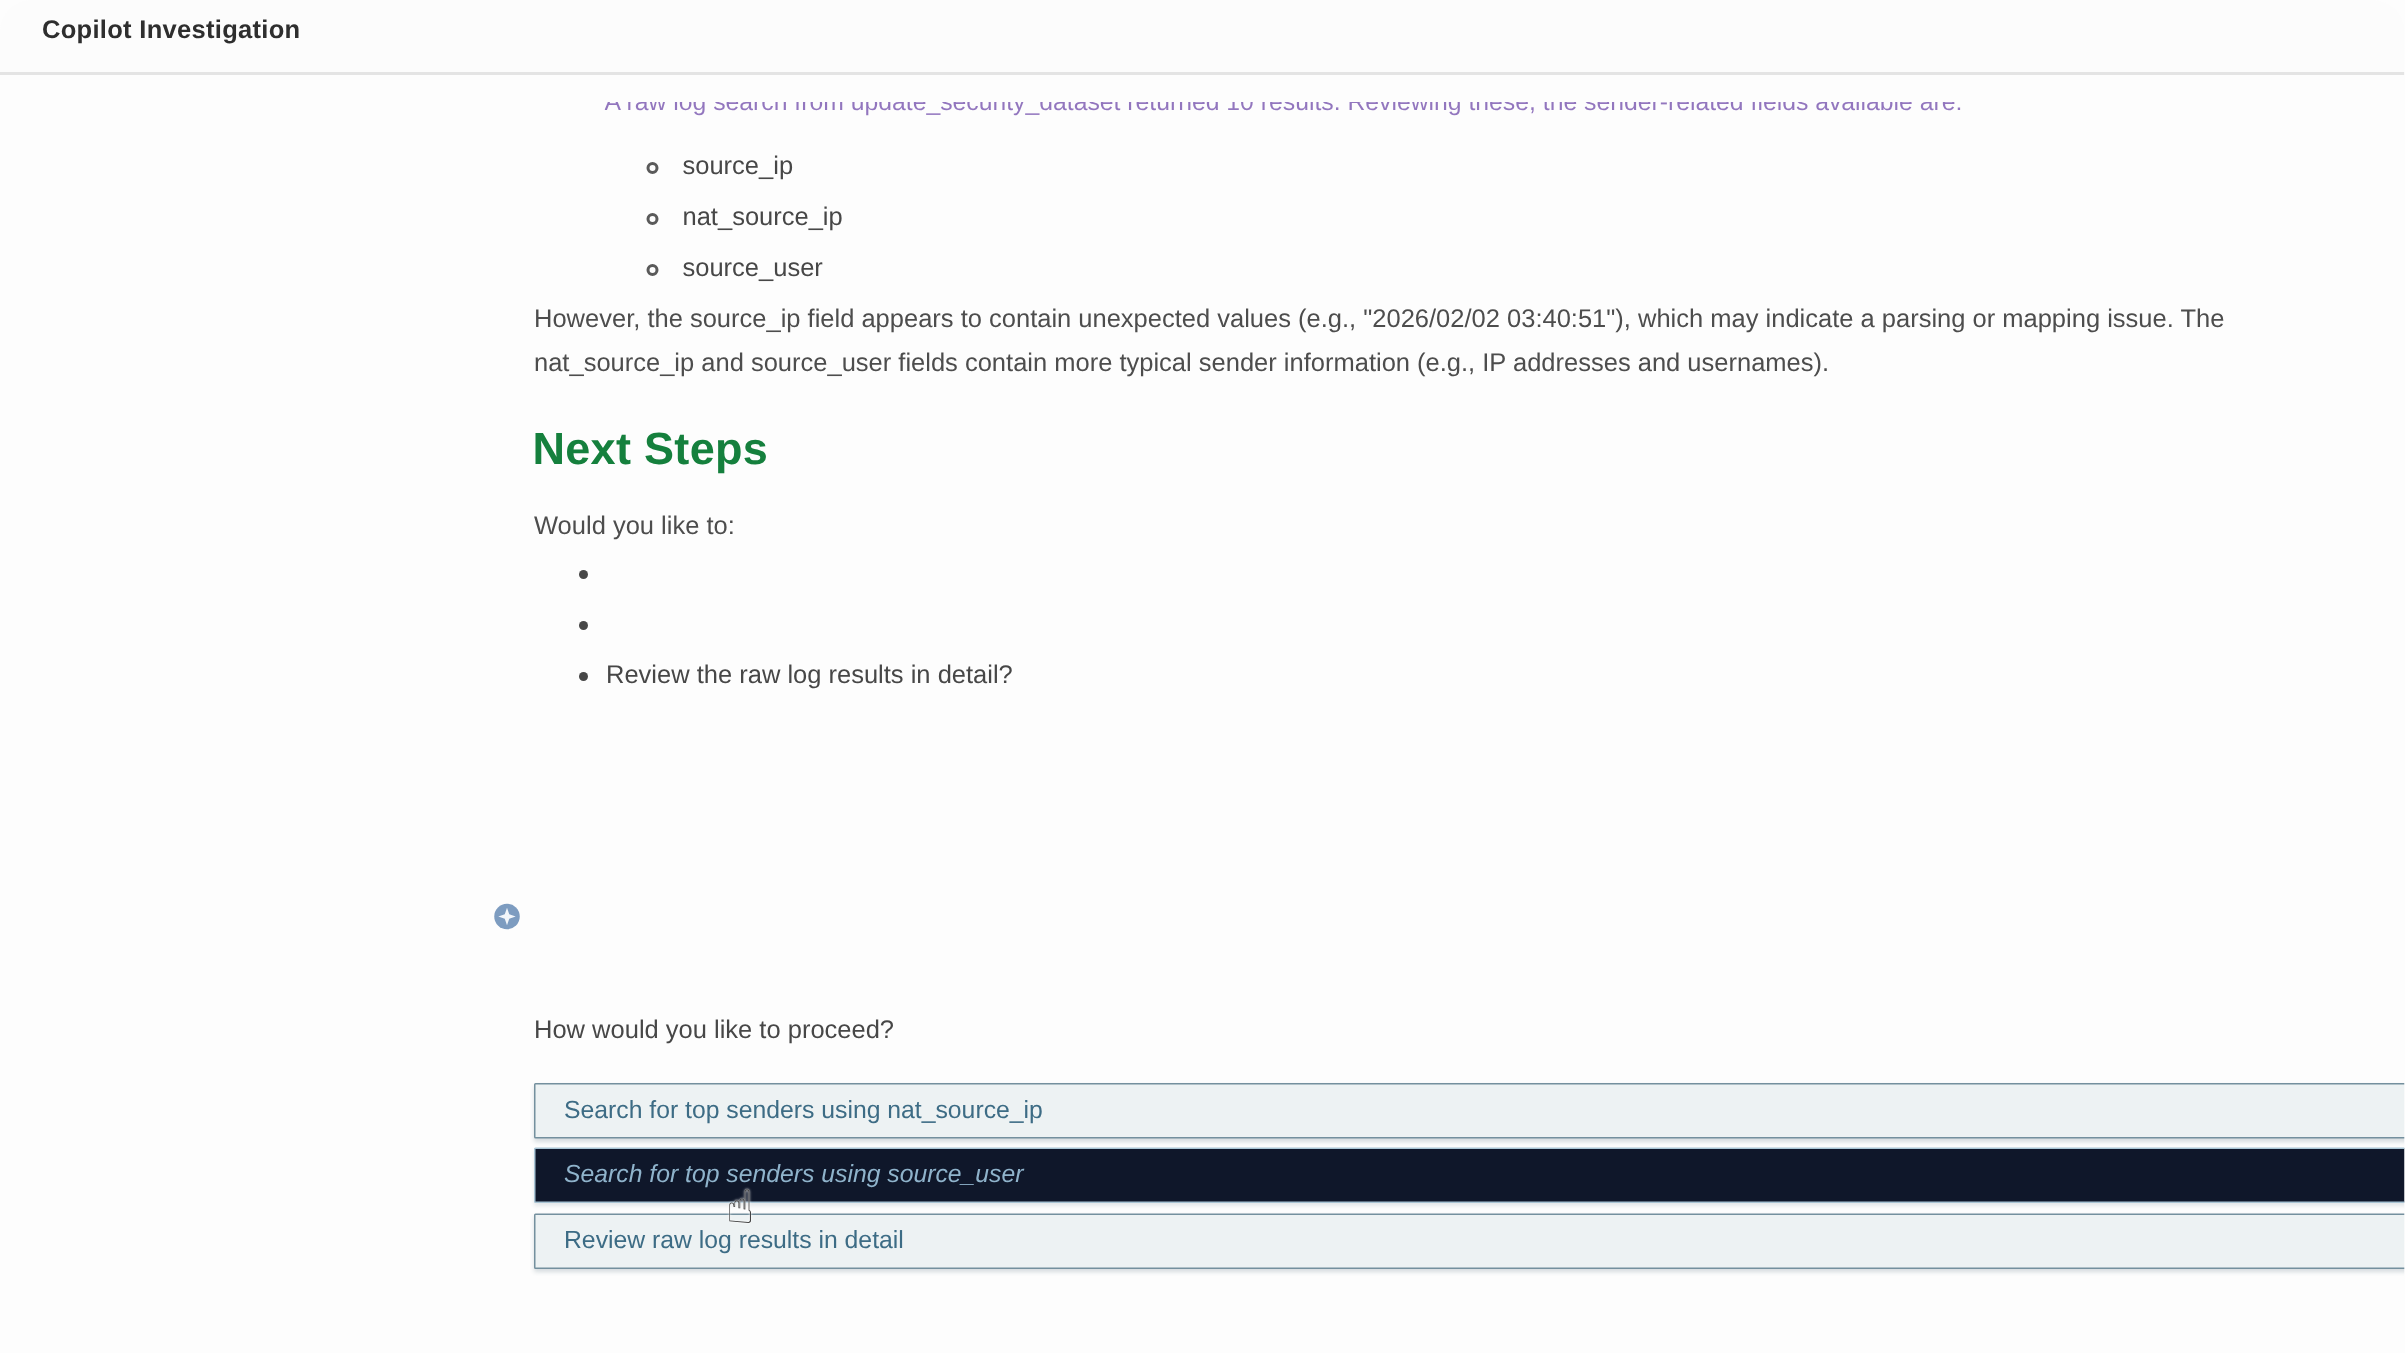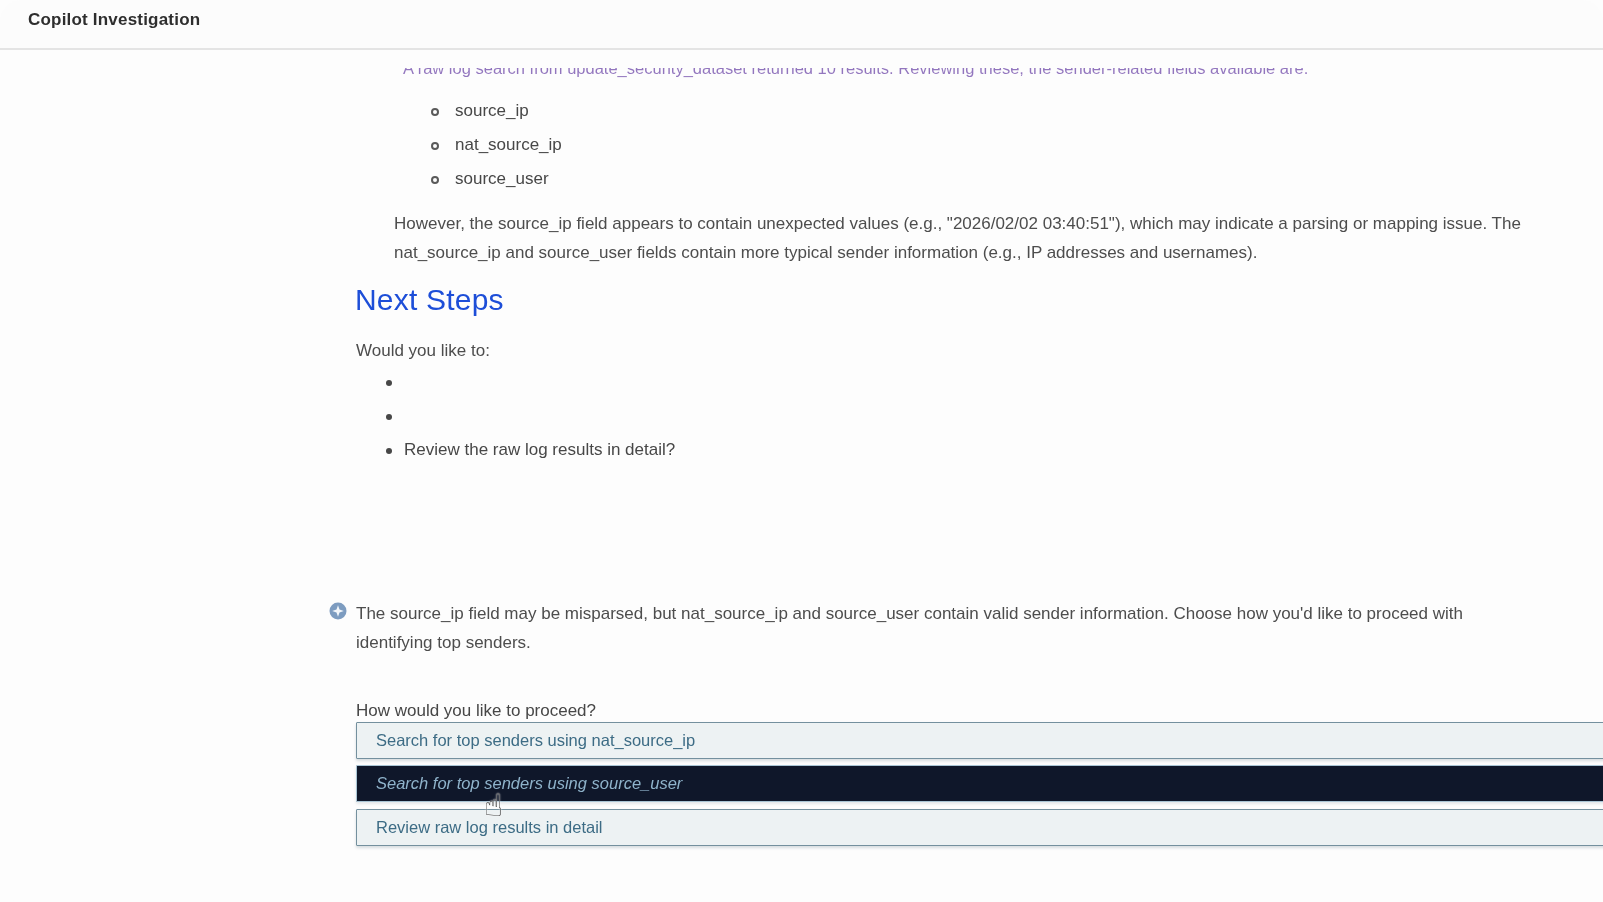--- a/index.html
+++ b/index.html
@@ -19,22 +19,22 @@
   .clipped-line span { display:block; margin-top:-9px; font-size:16.5px; color:#4c1d95;
                        opacity:.6; white-space:nowrap; filter:blur(.3px); }
 
   
   .field-bullet { position:absolute; left:431px; width:8px; height:8px;
                   border:2px solid #5a5a5a; border-radius:50%; background:transparent; }
   .field-label { position:absolute; left:455px; font-size:17px; color:#474747; }
 
   .para { position:absolute; left:356px; font-size:17px; line-height:29px; color:#4d4d4d; }
 
-  .h2 { position:absolute; left:355px; top:283px; font-size:30px; font-weight:400;
-        color:#1d4ed8; letter-spacing:.2px; }
+  .h2 { position:absolute; left:355px; top:283px; font-size:30px; font-weight:700;
+        color:#15803d; letter-spacing:.2px; }
 
   
   .opt-bullet { position:absolute; left:386px; width:6px; height:6px;
                 background:#474747; border-radius:50%; }
   .opt-label { position:absolute; left:404px; font-size:17px; color:#474747; }
 
   
   .spark { position:absolute; left:329px; top:602px; width:18px; height:18px; }
 
   
@@ -64,42 +64,41 @@
     <span>A raw log search from update_security_dataset returned 10 results. Reviewing these, the sender-related fields available are:</span>
   </div>
 
   <div class="field-bullet" style="top:108px"></div>
   <div class="field-label" style="top:101px">source_ip</div>
   <div class="field-bullet" style="top:142px"></div>
   <div class="field-label" style="top:135px">nat_source_ip</div>
   <div class="field-bullet" style="top:176px"></div>
   <div class="field-label" style="top:169px">source_user</div>
 
-  <div class="para" style="top:209px; width:1172px;margin-left:38px;">However, the source_ip field appears to contain unexpected values (e.g., "2026/02/02 03:40:51"), which may indicate a parsing or mapping issue. The nat_source_ip and source_user fields contain more typical sender information (e.g., IP addresses and usernames).</div>
+  <div class="para" style="top:198px; width:1172px;">However, the source_ip field appears to contain unexpected values (e.g., "2026/02/02 03:40:51"), which may indicate a parsing or mapping issue. The nat_source_ip and source_user fields contain more typical sender information (e.g., IP addresses and usernames).</div>
 
   <div class="h2">Next Steps</div>
 
   <div class="para" style="top:336px;">Would you like to:</div>
 
   <div class="opt-bullet" style="top:380px"></div>
   <div class="opt-bullet" style="top:414px"></div>
   <div class="opt-bullet" style="top:448px"></div>
   <div class="opt-label" style="top:440px">Review the raw log results in detail?</div>
 
 
   <div class="spark">
     <svg width="18" height="18" viewBox="0 0 18 18">
       <circle cx="9" cy="9" r="8.5" fill="#7d9cc0"></circle>
       <path d="M9 3.2 L10.5 7.5 L14.8 9 L10.5 10.5 L9 14.8 L7.5 10.5 L3.2 9 L7.5 7.5 Z" fill="#f2f6fa"></path>
     </svg>
   </div>
 
-  <div class="para" style="top:599px; width:1160px;">The source_ip field may be misparsed, but nat_source_ip and source_user contain valid sender information. Choose how you'd like to proceed with identifying top senders.</div>
 
-  <div class="para" style="top:696px; color:#474747;">How would you like to proceed?</div>
+  <div class="para" style="top:672px; color:#474747;">How would you like to proceed?</div>
 
   <div class="option-btn" style="top:722px">Search for top senders using nat_source_ip</div>
   <div class="option-btn hover" style="top:765px">Search for top senders using source_user</div>
   <div class="option-btn" style="top:809px">Review raw log results in detail</div>
 
   <div class="cursor">☝</div>
 
 </div>
 
 </body></html>

